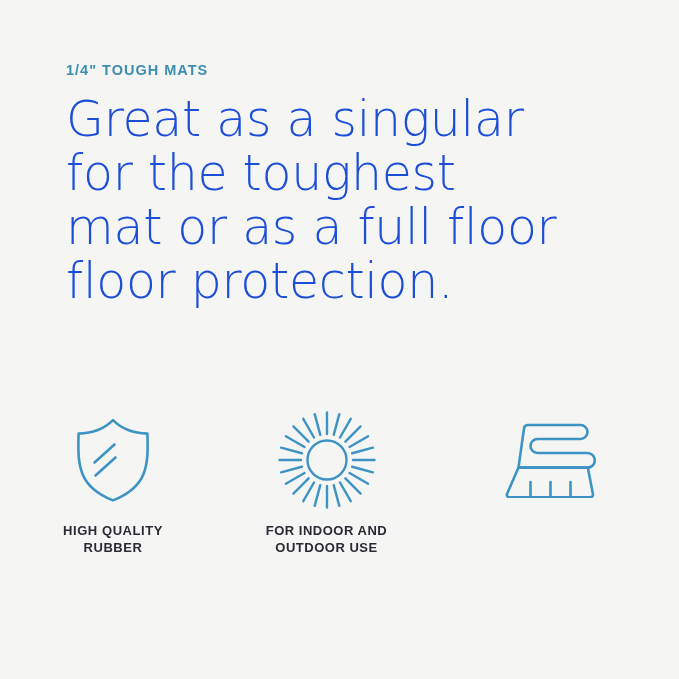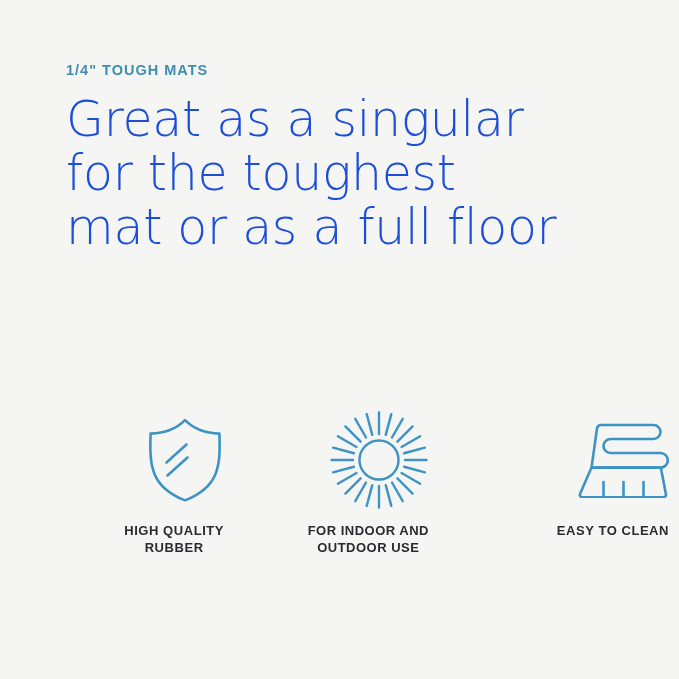--- a/index.html
+++ b/index.html
@@ -62,21 +62,21 @@
     left: 0;
     top: 408px;
     width: 679px;
     display: flex;
     align-items: flex-start;
   }
 
   .feature {
     display: flex;
     flex-direction: column;
-    align-items: flex-end;
+    align-items: center;
     box-sizing: border-box;
   }
   .feature-shield   { width: 222px; margin-left: 2px; }
   .feature-sun      { width: 205px; }
   .feature-brush    { width: 240px; }
 
   .icon-wrap {
     height: 104px;
     display: flex;
     align-items: center;
@@ -103,20 +103,21 @@
 
 <div class="page">
 
   <div class="text-block">
     <div class="eyebrow">1/4" TOUGH MATS</div>
 
     <h1 class="headline">
       <span class="hl-line">Great as a singular</span>
       <span class="hl-line">for the toughest</span>
       <span class="hl-line">mat or as a full floor</span>
+      <span class="hl-line">floor protection.</span>
     </h1>
   </div>
 
   <div class="features">
 
     <div class="feature feature-shield">
       <div class="icon-wrap">
         <svg width="78" height="86" viewBox="0 0 78 86" fill="none" stroke="#3d94c4" stroke-width="2.6" stroke-linecap="round" stroke-linejoin="round">
           <path d="M39 3.2 C30 12.2 18.6 16.4 4.6 16.6
                    C4.0 34 4.2 46.4 8.6 57.2
@@ -186,17 +187,16 @@
           <path d="M16.5 45.6 L85.8 45.6 L91.0 72.5
                    A2.6 2.6 0 0 1 88.4 75.3
                    L7.3 75.3
                    A2.6 2.6 0 0 1 4.8 72.5 Z"></path>
 
           <line x1="28.5" y1="60.0" x2="28.5" y2="75.0"></line>
           <line x1="48.5" y1="60.0" x2="48.5" y2="75.0"></line>
           <line x1="68.5" y1="60.0" x2="68.5" y2="75.0"></line>
         </svg>
       </div>
-      <div class="caption">EASY TO CLEAN</div>
     </div>
 
   </div>
 </div>
 
 </body></html>

